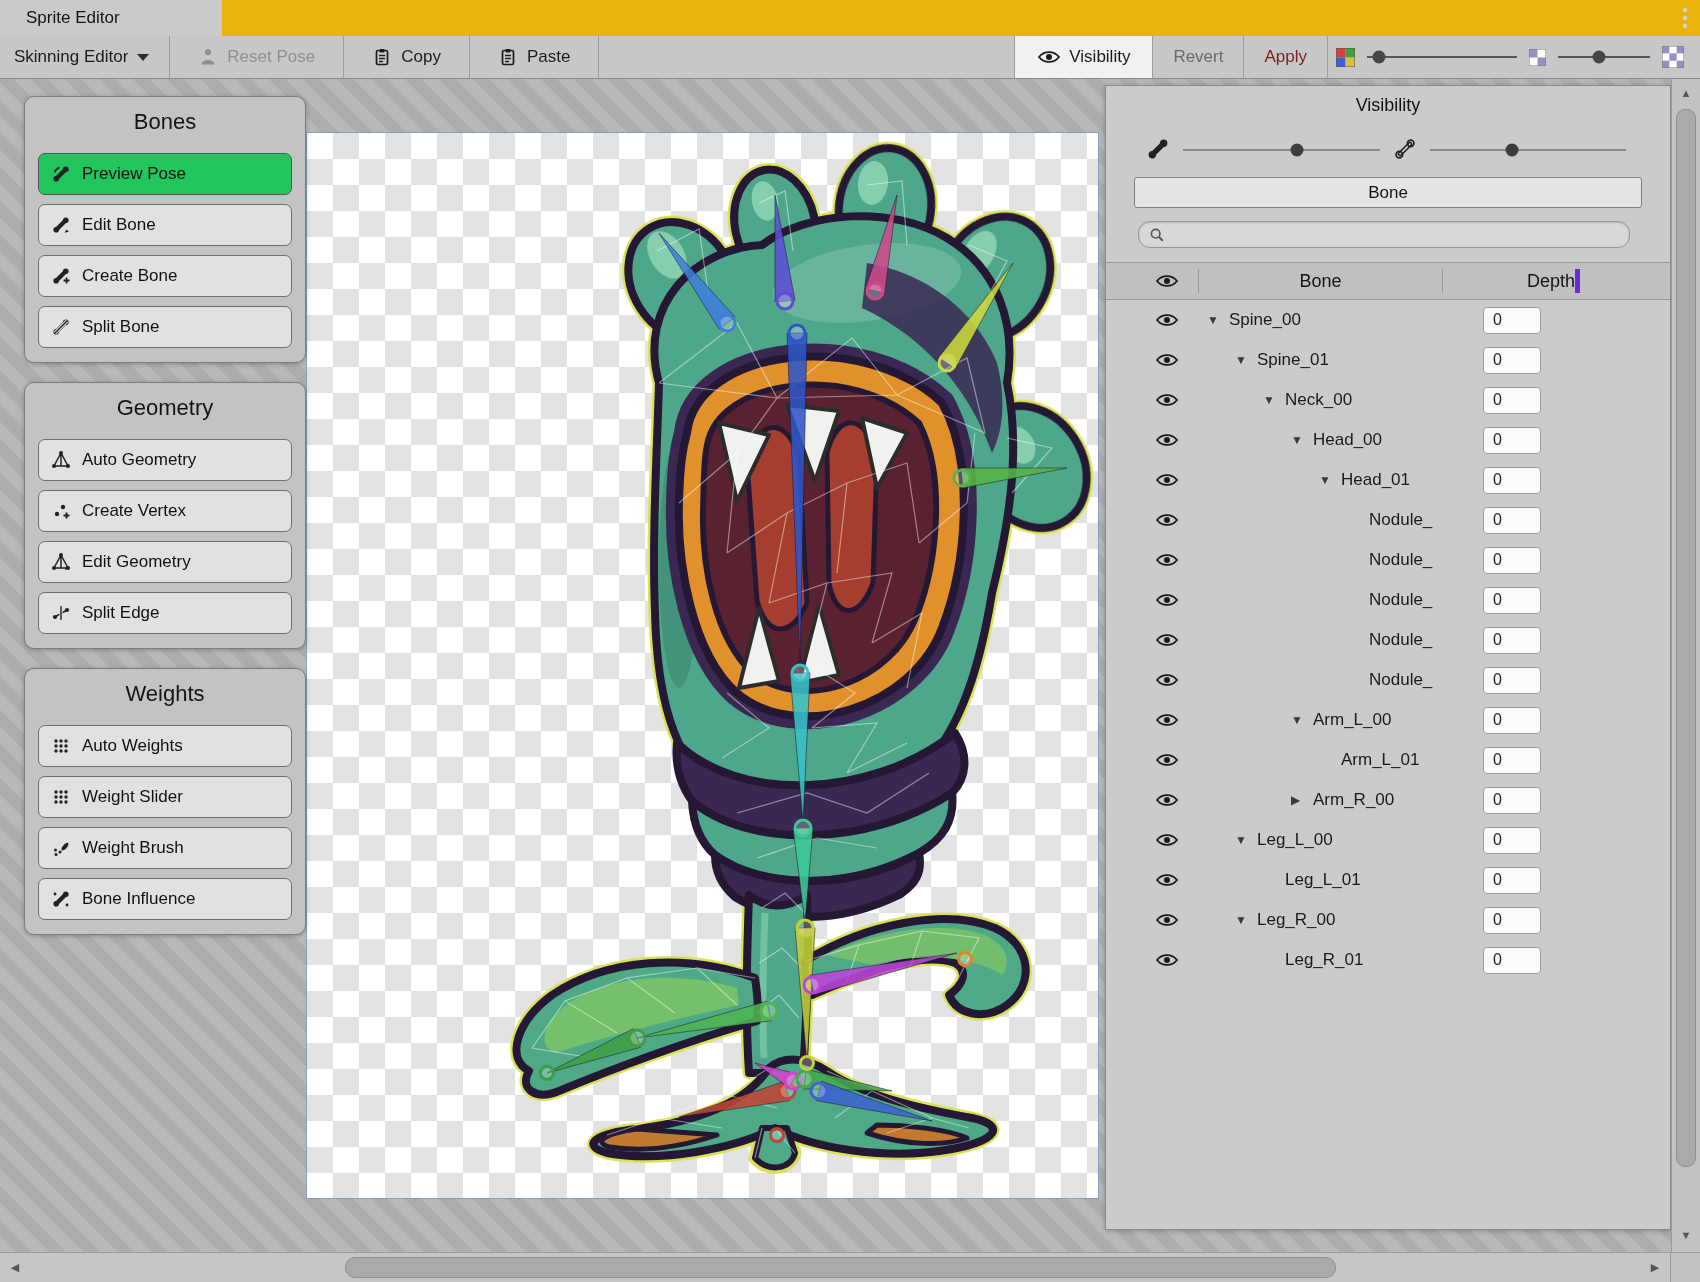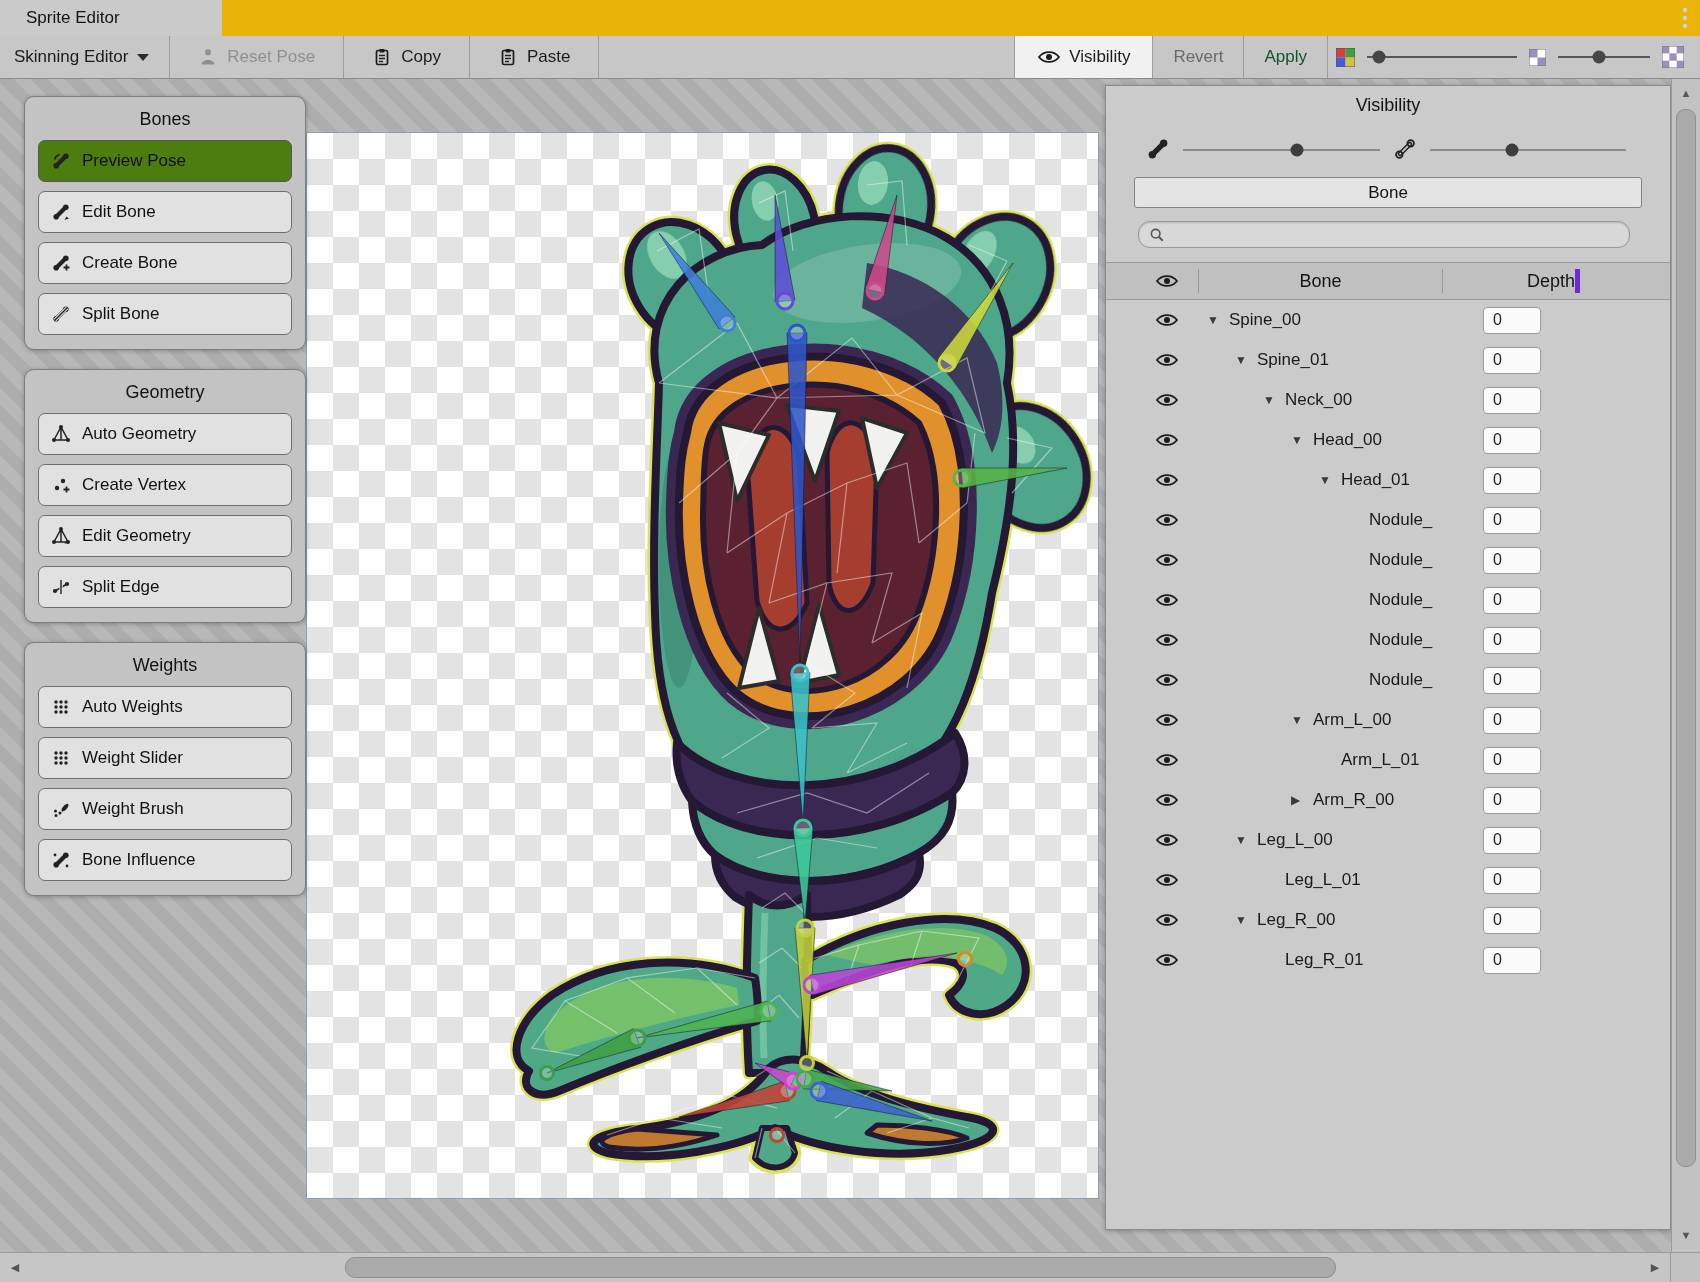--- a/index.html
+++ b/index.html
@@ -19,21 +19,21 @@
   .toolbar>*{flex:none}
   .tb-mode{display:flex;align-items:center;gap:9px;padding:0 20px 0 14px;cursor:pointer}
   .caret{width:0;height:0;border-left:6px solid transparent;border-right:6px solid transparent;border-top:7px solid #2c2c2c}
   .tb-sep{width:1px;background:#9d9d9d}
   .tb-btn{display:flex;align-items:center;gap:9px;padding:12px 28px;cursor:pointer;color:#1c1c1c}
   .tb-btn.disabled{color:#8f8f8f}
   .tb-spacer{flex:1}
   .tb-visibility{display:flex;align-items:center;gap:8px;padding:0 22px;background:#f1f1f1;
                  border-left:1px solid #9d9d9d;border-right:1px solid #9d9d9d;cursor:pointer}
   .tb-btn.revert{color:#6a6a6a;padding:4px 20px}
-  .tb-btn.apply{color:#14532d;padding:0 20px}
+  .tb-btn.apply{color:#7f1d1d;padding:0 20px}
   .tb-ic{display:flex;align-items:center;padding:0 8px}
   .tb-slider{position:relative;width:150px;margin:0 4px}
   .tb-slider.short{width:92px}
   .tb-slider .track{position:absolute;left:0;right:0;top:20px;height:2px;background:#565656}
   .tb-slider .thumb{position:absolute;top:21px;width:13px;height:13px;border-radius:50%;background:#464646;transform:translate(-50%,-50%)}
   .tb-right-pad{width:8px}
 
   
   .workspace{position:absolute;left:0;top:79px;right:0;bottom:29px;overflow:hidden;
              background:repeating-linear-gradient(45deg,#b8b8b8 0 12px,#adadad 12px 24px)}
@@ -42,25 +42,25 @@
            background-image:linear-gradient(45deg,#e3e3e3 25%,transparent 25% 75%,#e3e3e3 75%),
                             linear-gradient(45deg,#e3e3e3 25%,transparent 25% 75%,#e3e3e3 75%);
            background-position:0 0,26px 26px;background-size:52px 52px;
            outline:1px solid rgba(100,140,195,.55)}
   .art{position:absolute;inset:0;width:100%;height:100%}
 
   
   #tool-panels{position:absolute;left:24px;top:17px;width:282px;display:flex;flex-direction:column;gap:19px}
   .panel{background:#c3c3c3;border:1px solid #7d7d7d;border-radius:10px;padding:5px 13px 14px;
          box-shadow:0 1px 4px rgba(0,0,0,.25)}
-  .panel-title{text-align:center;font-size:18px;color:#141414;padding:7px 0 10px}
+  .panel-title{text-align:center;font-size:22px;color:#141414;padding:7px 0 18px}
   .panel-btns{display:flex;flex-direction:column;gap:9px}
   .panel-btn{display:flex;align-items:center;gap:10px;height:40px;background:#e1e1e1;border:1px solid #6f6f6f;
              border-radius:7px;padding:0 11px;font-size:17px;color:#111;cursor:pointer}
-  .panel-btn.selected{background:#4d7c0f;border-color:#565656}
+  .panel-btn.selected{background:#22c55e;border-color:#565656}
   .panel-btn .p-ic{width:22px;display:flex;justify-content:center}
 
   
   .vis-panel{position:absolute;left:1105px;top:6px;width:564px;height:1143px;background:#cbcbcb;
              border:1px solid #8b8b8b;box-shadow:0 1px 5px rgba(0,0,0,.25)}
   .vp-title{text-align:center;font-size:18px;color:#141414;padding-top:9px}
   .vp-sliders{display:flex;align-items:center;gap:13px;padding:21px 44px 0 40px}
   .vp-slider{flex:1;position:relative;height:15px;cursor:pointer}
   .vp-slider .vtrack{position:absolute;left:0;right:0;top:7px;height:2px;background:#8a8a8a}
   .vp-slider .thumb{position:absolute;top:8px;width:13px;height:13px;border-radius:50%;background:#3d3d3d;transform:translate(-50%,-50%)}

